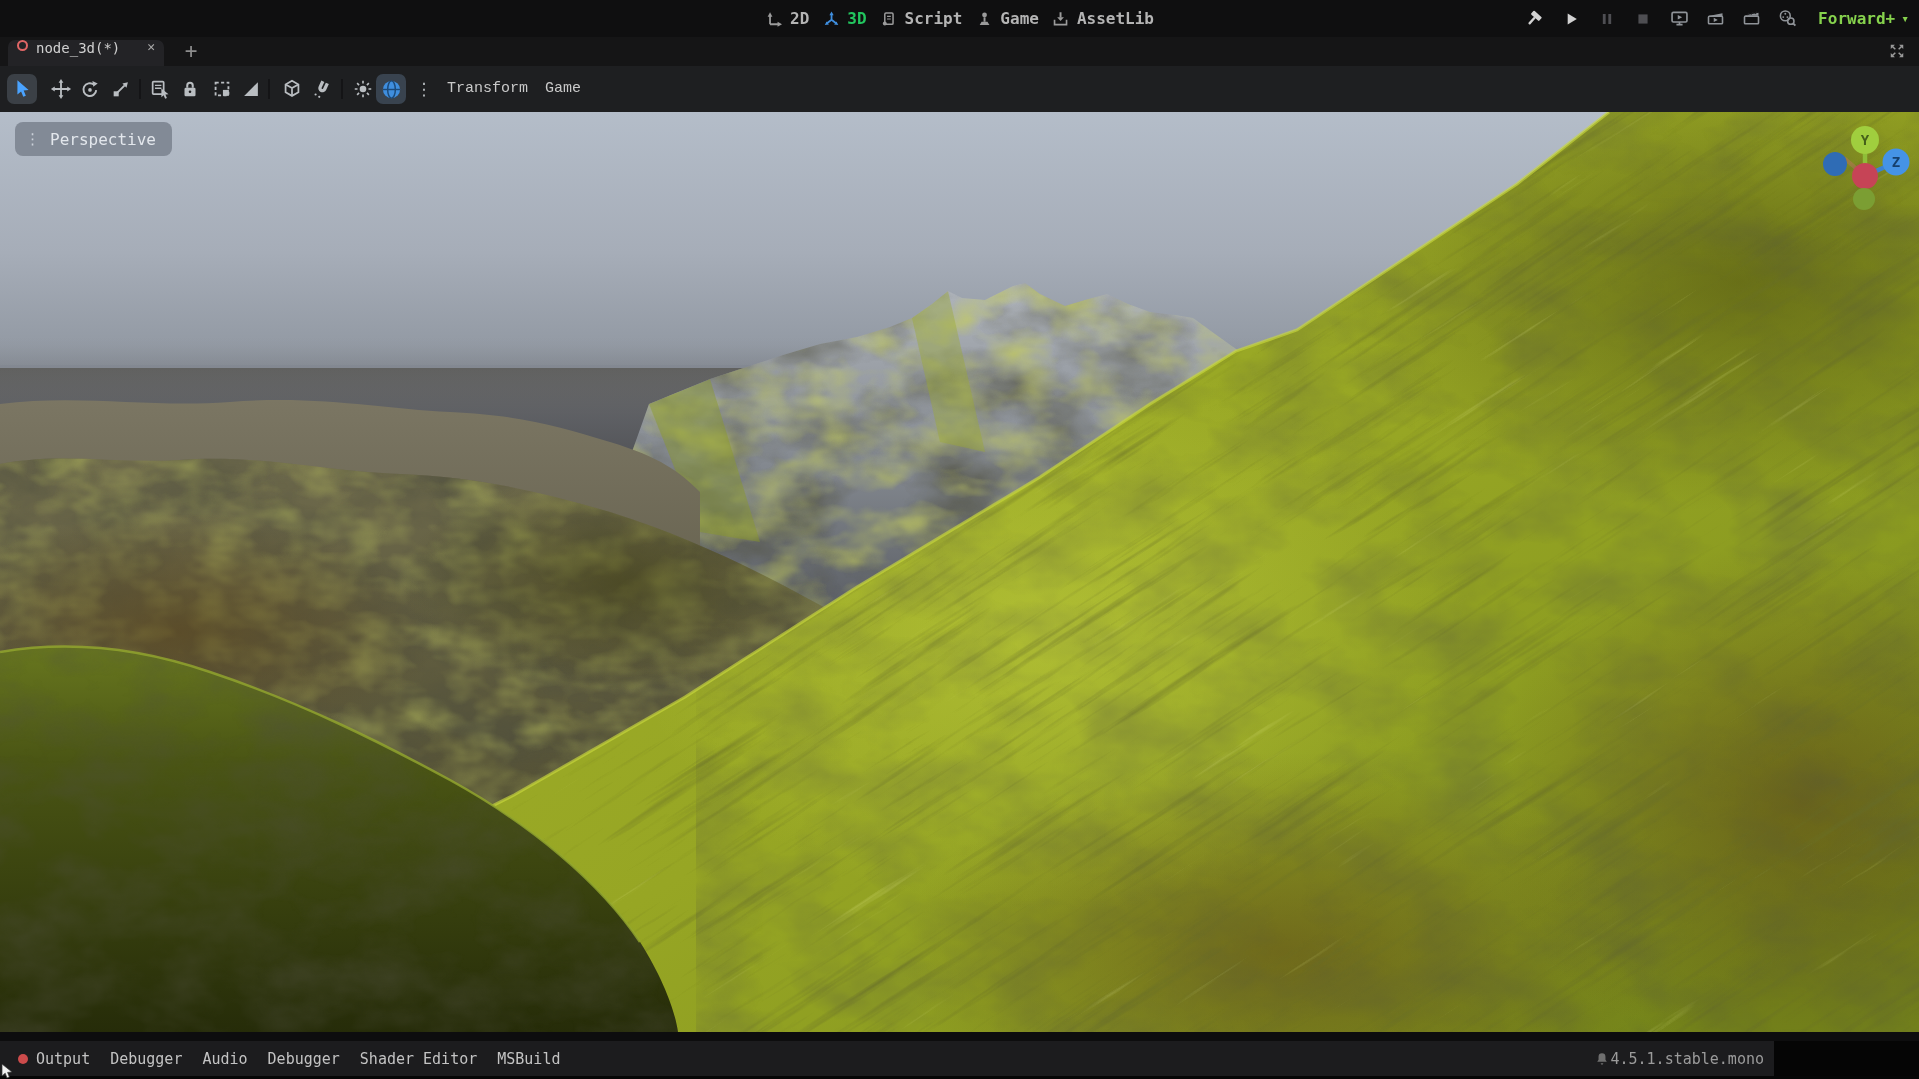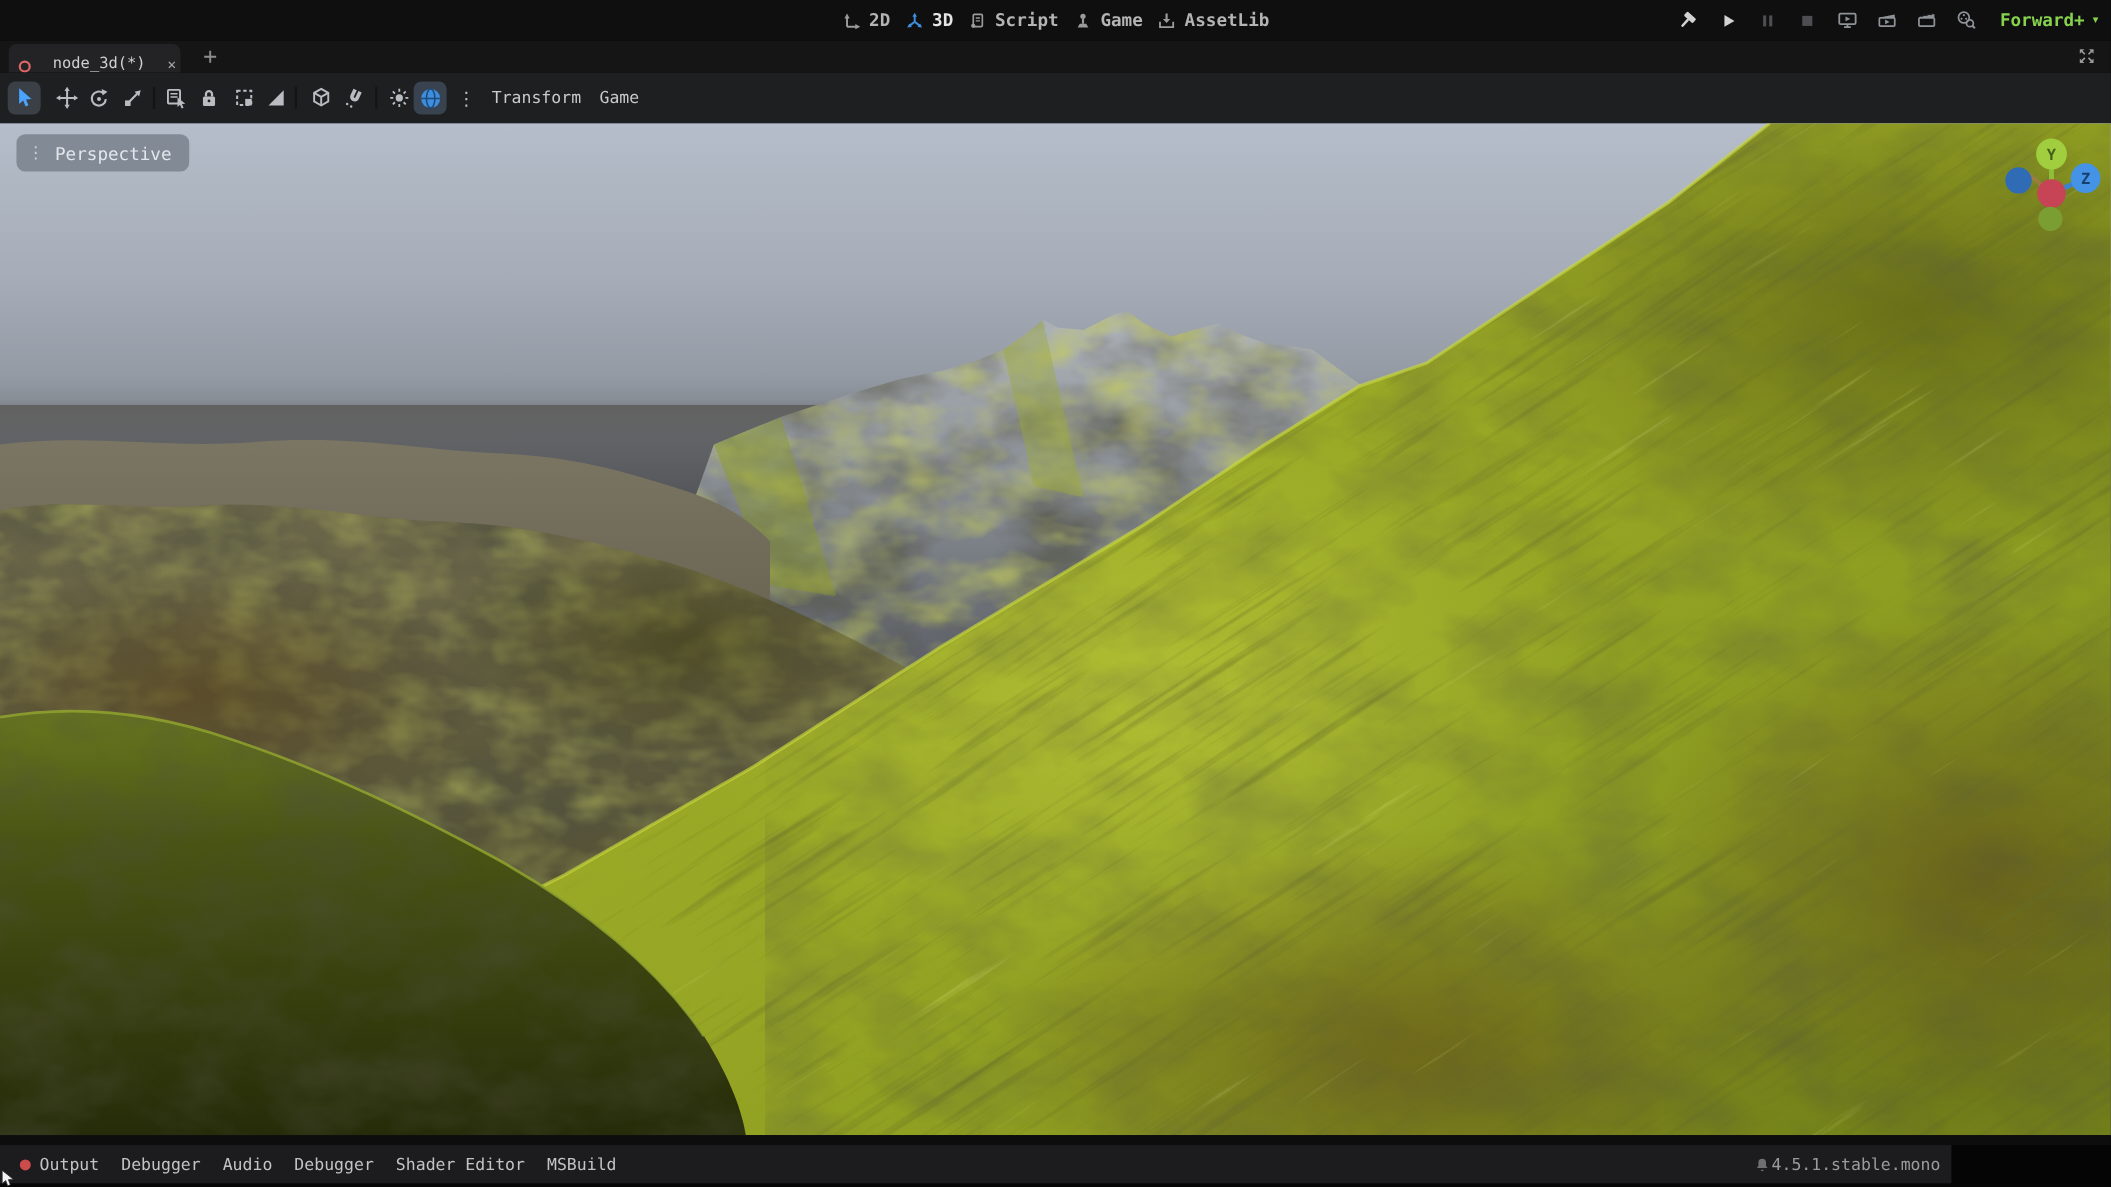--- a/index.html
+++ b/index.html
@@ -7,44 +7,44 @@
        font-family:"DejaVu Sans Mono",monospace;color:#c9c9c9;}
   svg{display:block}
 
   
   #menubar{position:absolute;top:0;left:0;width:1919px;height:37px;background:#0f0f10;}
   #menus-left{position:absolute;left:4px;top:0;height:37px;display:flex;align-items:center;}
   .menu-item{padding:0 10px;font-size:15px;color:#c6c6c6;cursor:default;}
   #workspaces{position:absolute;left:50%;top:0;transform:translateX(-50%);height:37px;display:flex;align-items:center;gap:13px;}
   .ws-item{display:flex;align-items:center;gap:7px;font-size:16px;font-weight:700;color:#b4b4b4;}
   .ws-item .ws-ico{color:#9b9b9b}
-  .ws-item.active{color:#e5e5e5}
+  .ws-item.active{color:#22c55e}
   .ws-item.active .ws-ico{color:#3f8ede}
   #run-controls{position:absolute;right:10px;top:0;height:37px;display:flex;align-items:center;gap:14px;justify-content:flex-end;}
   .rc-btn{width:22px;height:22px;display:flex;align-items:center;justify-content:center;}
   .c-lite{color:#d2d2d2}.c-dim{color:#4e4e52}.c-mid{color:#8f9398}
   #renderer{display:flex;align-items:center;gap:6px;margin-left:6px;font-size:16px;font-weight:700;color:#86d24d;}
   #renderer .chev{font-size:13px;color:#86d24d}
 
   
   #tabbar{position:absolute;top:37px;left:0;width:1919px;height:29px;background:#151516;}
-  .scene-tab{position:absolute;left:8px;top:3px;width:156px;height:26px;background:#232326;border-radius:7px 7px 0 0;display:flex;align-items:flex-end;padding:0 9px;gap:20px;box-sizing:border-box;}
+  .scene-tab{position:absolute;left:8px;top:3px;width:156px;height:26px;background:#232326;border-radius:7px 7px 0 0;display:flex;align-items:flex-start;padding:0 9px;gap:8px;box-sizing:border-box;}
   .tab-dot{width:11px;height:11px;border:2.5px solid #e06666;border-radius:50%;box-sizing:border-box;flex:none;}
   .tab-label{font-size:14px;color:#d0d0d0;white-space:nowrap;}
   .tab-close{margin-left:auto;font-size:13px;color:#a9a9a9;line-height:1;}
   .tab-add{position:absolute;left:178px;top:1px;font-size:21px;color:#8d8d8d;width:26px;height:26px;text-align:center;line-height:26px;}
   .tab-expand{position:absolute;right:12px;top:4px;color:#9a9a9a;}
 
   
   #toolbar{position:absolute;top:66px;left:0;width:1919px;height:46px;background:#1e1f21;}
   .tool-btn{position:absolute;top:8px;width:30px;height:30px;display:flex;align-items:center;justify-content:center;color:#b9bdc1;border-radius:7px;}
   .tool-btn.active{background:#3b4046;}
   .tool-btn.active-env{background:#39434f;}
   .tool-sep{position:absolute;top:13px;width:2px;height:20px;background:#141416;}
-  .tool-menu{position:absolute;top:0;height:46px;line-height:46px;font-size:15px;color:#c9c9c9;}
+  .tool-menu{position:absolute;top:0;height:46px;line-height:46px;font-size:15px;color:#c9c9c9;font-family:Liberation Mono, monospace;}
   .kebab{font-size:17px;color:#b9bdc1;letter-spacing:0;}
 
   
   #viewport{position:absolute;top:112px;left:0;width:1919px;height:920px;overflow:hidden;background:#6f747b;}
   #perspective-pill{position:absolute;left:15px;top:10px;height:34px;background:rgba(126,134,145,.92);border-radius:8px;display:flex;align-items:center;gap:10px;padding:0 16px 0 10px;}
   #perspective-pill .handle{color:#ccd2da;font-size:15px;line-height:1;}
   #perspective-pill .plabel{color:#e3e7ec;font-size:16px;}
   #gizmo{position:absolute;left:1822px;top:6px;width:96px;height:96px;}
 
   

